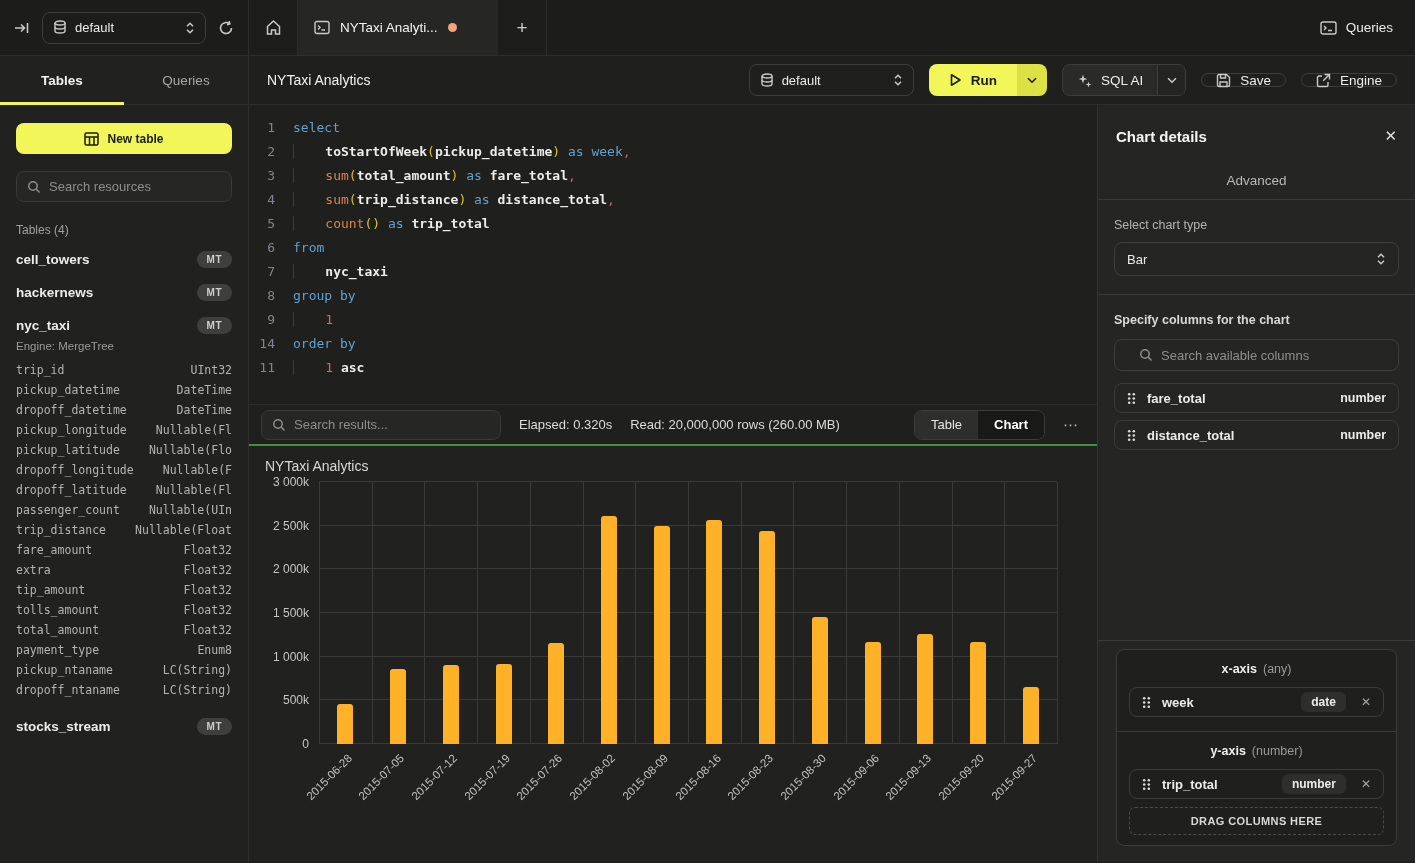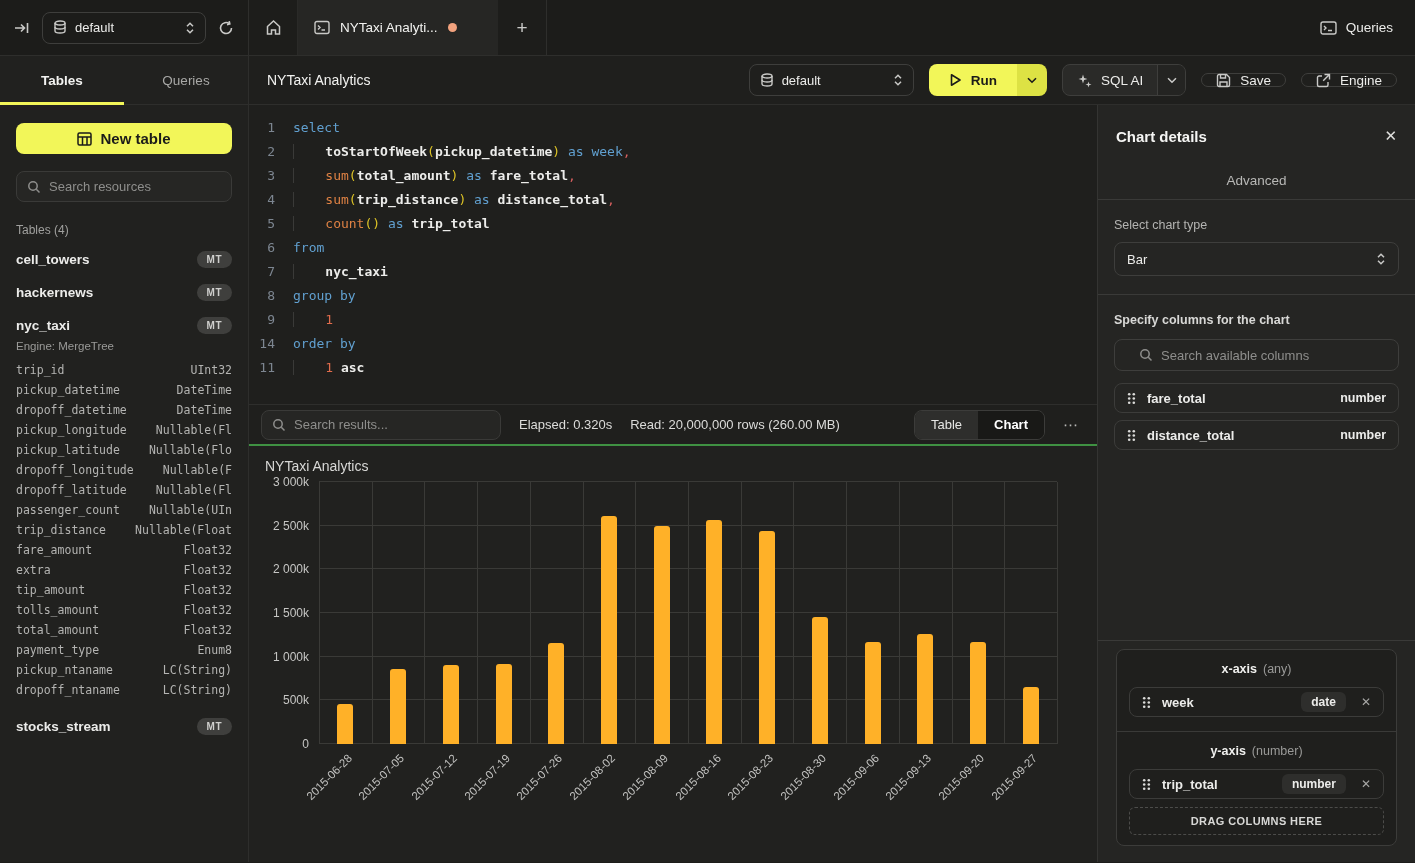--- a/index.html
+++ b/index.html
@@ -31,21 +31,21 @@
   .body { display:flex; height:806px; }
   .sidebar { width:249px; flex:none; background:#21211f; border-right:1px solid #2e2e2c; display:flex; flex-direction:column; overflow:hidden; }
   .right-of-sidebar { flex:1; display:flex; flex-direction:column; min-width:0; }
 
   
   .side-tabs { height:49px; flex:none; display:flex; border-bottom:1px solid #2e2e2c; }
   .side-tab { flex:1; display:flex; align-items:center; justify-content:center; font-size:13.5px; color:#a8a8a6; cursor:pointer; position:relative; background:none; border:none; }
   .side-tab.active { color:#f2f2f0; font-weight:bold; }
   .side-tab.active::after { content:""; position:absolute; left:0; right:0; bottom:-1px; height:3px; background:#f2f659; }
   .side-body { padding:18px 16px; overflow:hidden; }
-  .newtable-btn { width:100%; height:31px; background:#f2f659; color:#1b1b19; font-weight:bold; font-size:15px; border:none; border-radius:8px; display:flex; align-items:center; justify-content:center; gap:8px; cursor:pointer; font-family:inherit; }
+  .newtable-btn { width:100%; height:31px; background:#f2f659; color:#1b1b19; font-weight:bold; font-size:12px; border:none; border-radius:8px; display:flex; align-items:center; justify-content:center; gap:8px; cursor:pointer; font-family:inherit; }
   .search-box { display:flex; align-items:center; gap:8px; height:31px; border:1px solid #3a3a38; border-radius:8px; background:#262624; padding:0 10px; margin-top:17px; }
   .search-box input { flex:1; min-width:0; background:transparent; border:none; outline:none; color:#ececea; font-size:13px; font-family:inherit; }
   .search-box input::placeholder { color:#8e8e8c; }
   .side-section-title { margin:21px 0 6px; font-size:12px; color:#a0a09e; }
   .table-row { display:flex; align-items:center; justify-content:space-between; padding:8px 0; cursor:pointer; }
   .tname { font-size:13.5px; font-weight:bold; color:#ececea; }
   .mt-badge { background:#3f3f3d; color:#cfcfcd; font-size:10px; font-weight:bold; padding:3px 10px; border-radius:10px; letter-spacing:.5px; }
   .engine-label { font-size:11.5px; color:#9a9a98; margin:-2px 0 8px; }
   .cols { font-family:"DejaVu Sans Mono", monospace; font-size:11.5px; color:#b4b4b2; margin:2px 0 10px; }
   .col-row { display:flex; justify-content:space-between; line-height:20px; }

